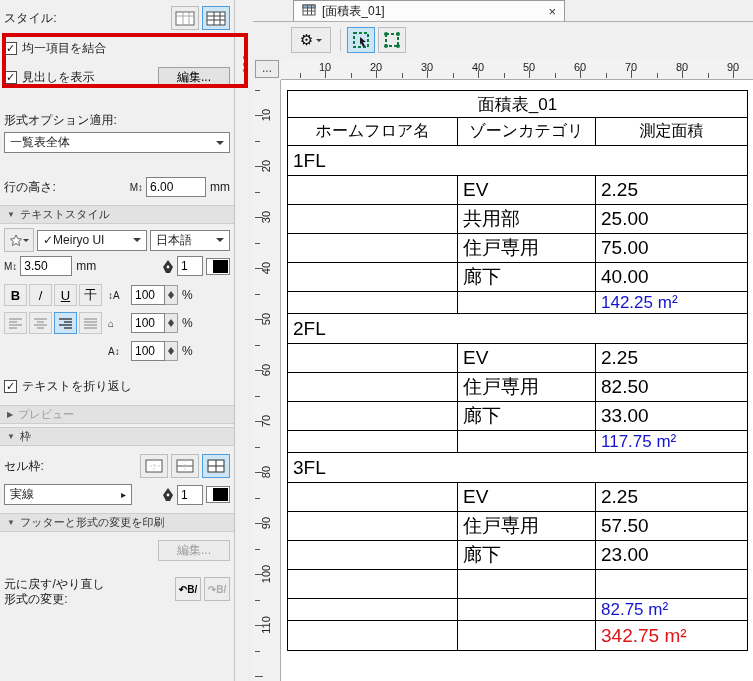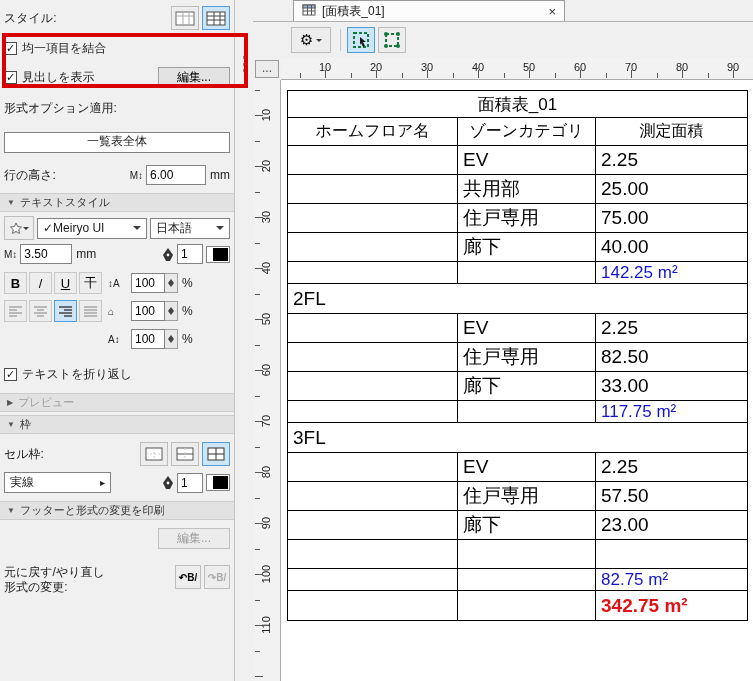--- a/index.html
+++ b/index.html
@@ -8,33 +8,33 @@
     position:relative;
     font-family:"Liberation Sans","DejaVu Sans",sans-serif;
     font-size:12px; color:#1a1a1a; background:#f0f0f0;
   }
   
   .sidebar { position:absolute; left:0; top:0; width:235px; height:681px; background:#f0f0f0; border-right:1px solid #c2c2c2; }
   .side-tabbar { height:22px; background:#f5f5f5; border-bottom:1px solid #c2c2c2; display:flex; align-items:center; gap:5px; padding:0 8px; font-size:12px; }
   .side-body { padding:0 4px; }
   .row { display:flex; align-items:center; }
   .gap { flex:1; }
-  .lbl { font-size:12px; }.mt4{margin-top:4px}.mt6{margin-top:6px}.mt8{margin-top:8px}.mt10{margin-top:12px}.mt16{margin-top:16px}
+  .lbl { font-size:12px; }.mt4{margin-top:4px}.mt6{margin-top:6px}.mt8{margin-top:8px}.mt10{margin-top:24px}.mt16{margin-top:16px}
   .style-row { margin-top:6px; }
   .cbrow { margin-top:7px; height:22px; }
   .cb { width:13px; height:13px; border:1px solid #4a4a4a; background:#fff; display:inline-flex; align-items:center; justify-content:center; margin-right:5px; flex:0 0 13px; }
   .cb i { font-style:normal; font-size:11px; line-height:1; color:#111; }
   .btn { background:#e3e3e3; border:1px solid #9f9f9f; height:21px; min-width:72px; padding:0 10px; font-size:12px; font-family:inherit; display:inline-flex; align-items:center; justify-content:center; cursor:default; }
   .btn.disabled { color:#9c9c9c; background:#ececec; border-color:#c0c0c0; }
   .combo { height:21px; background:#fff; border:1px solid #828282; display:flex; align-items:center; padding:0 5px; font-size:12px; position:relative; overflow:hidden; white-space:nowrap; }
   .combo .caret { margin-left:auto; width:0; height:0; border:4px solid transparent; border-top-color:#3c3c3c; transform:translateY(2px); flex:0 0 auto; }
   .combo .flyout { margin-left:auto; font-size:10px; color:#222; }
-  .combo.full { margin-top:15px;flex-direction:column; }
+  .combo.full { margin-top:3px; }
   .flex1 { flex:1; min-width:0; margin:0 3px; }
-  .w96 { width:80px; } .w104 { width:107px; }
+  .w96 { width:80px; } .w104 { width:128px; }
   .numin { height:20px; border:1px solid #828282; background:#fff; padding:0 3px; font-size:12px; font-family:inherit; }
   .w60{width:60px} .w52{width:52px} .w34{width:34px} .w26{width:26px}
   .unit { margin-left:4px; font-size:12px; }
   .mini-ic { font-size:10px; margin-right:3px; white-space:nowrap; color:#222; }
   .w18 { display:inline-block; width:20px; }
   .ibtn { width:28px; height:24px; background:#ededed; border:1px solid #bdbdbd; display:inline-flex; align-items:center; justify-content:center; margin-left:3px; cursor:default; padding:0; }
   .ibtn.selected { background:#cde6f7; border-color:#4f9ddc; }
   .sect { height:19px; background:#e2e2e2; border-top:1px solid #cdcdcd; border-bottom:1px solid #cdcdcd; display:flex; align-items:center; gap:5px; padding:0 7px; margin:8px -4px 0 -4px; font-size:11px; color:#333; }
   .sect .tri { font-size:8px; color:#555; }
   .sect.disabled { color:#9a9a9a; }
@@ -84,21 +84,21 @@
   .vtick.major { width:8px; }
   .canvas { position:absolute; left:28px; right:0; top:0; bottom:0; background:#fff; overflow:hidden; }
   
   table.area { border-collapse:collapse; position:absolute; left:6px; top:10px; width:460px; table-layout:fixed; background:#fff; font-size:19px; color:#000; }
   table.area td { border:1px solid #000; padding:0 5px; vertical-align:middle; overflow:hidden; white-space:nowrap; }
   .r-title { height:27px; } .ttl { text-align:center; font-size:17px; }
   .r-header { height:28px; } .hdr { text-align:center; font-size:16px; }
   .r-floor { height:30px; } .floor { font-size:19px; }
   .r-zone { height:29px; }
   .r-sum { height:22px; } td.sum { color:#1414cc; font-size:17px;margin-top:33px; }
-  .r-total { height:30px;font-weight:bold; } td.total { color:#e01414; font-size:19px; }
+  .r-total { height:30px; } td.total { color:#e01414; font-size:19px; }
   .r-empty { height:29px; }
   
   .red-annotation { position:absolute; left:2px; top:33px; width:246px; height:55px; border:4px solid #d80000; z-index:20; pointer-events:none; }
 </style>
 </head>
 <body>
 
 <div class="sidebar">
   <div class="side-body">
 
@@ -456,20 +456,23 @@
           <tr class="r-title">
             <td colspan="3" class="ttl">面積表_01</td>
           </tr>
           <tr class="r-header">
             <td class="hdr">ホームフロア名</td>
             <td class="hdr">ゾーンカテゴリ</td>
             <td class="hdr">測定面積</td>
           </tr>
         </thead>
         <tbody>
+            <tr class="r-floor">
+              <td class="floor" colspan="3">1FL</td>
+            </tr>
             <tr class="r-zone">
               <td></td>
               <td>EV</td>
               <td>2.25</td>
             </tr>
             <tr class="r-zone">
               <td></td>
               <td>共用部</td>
               <td>25.00</td>
             </tr>

